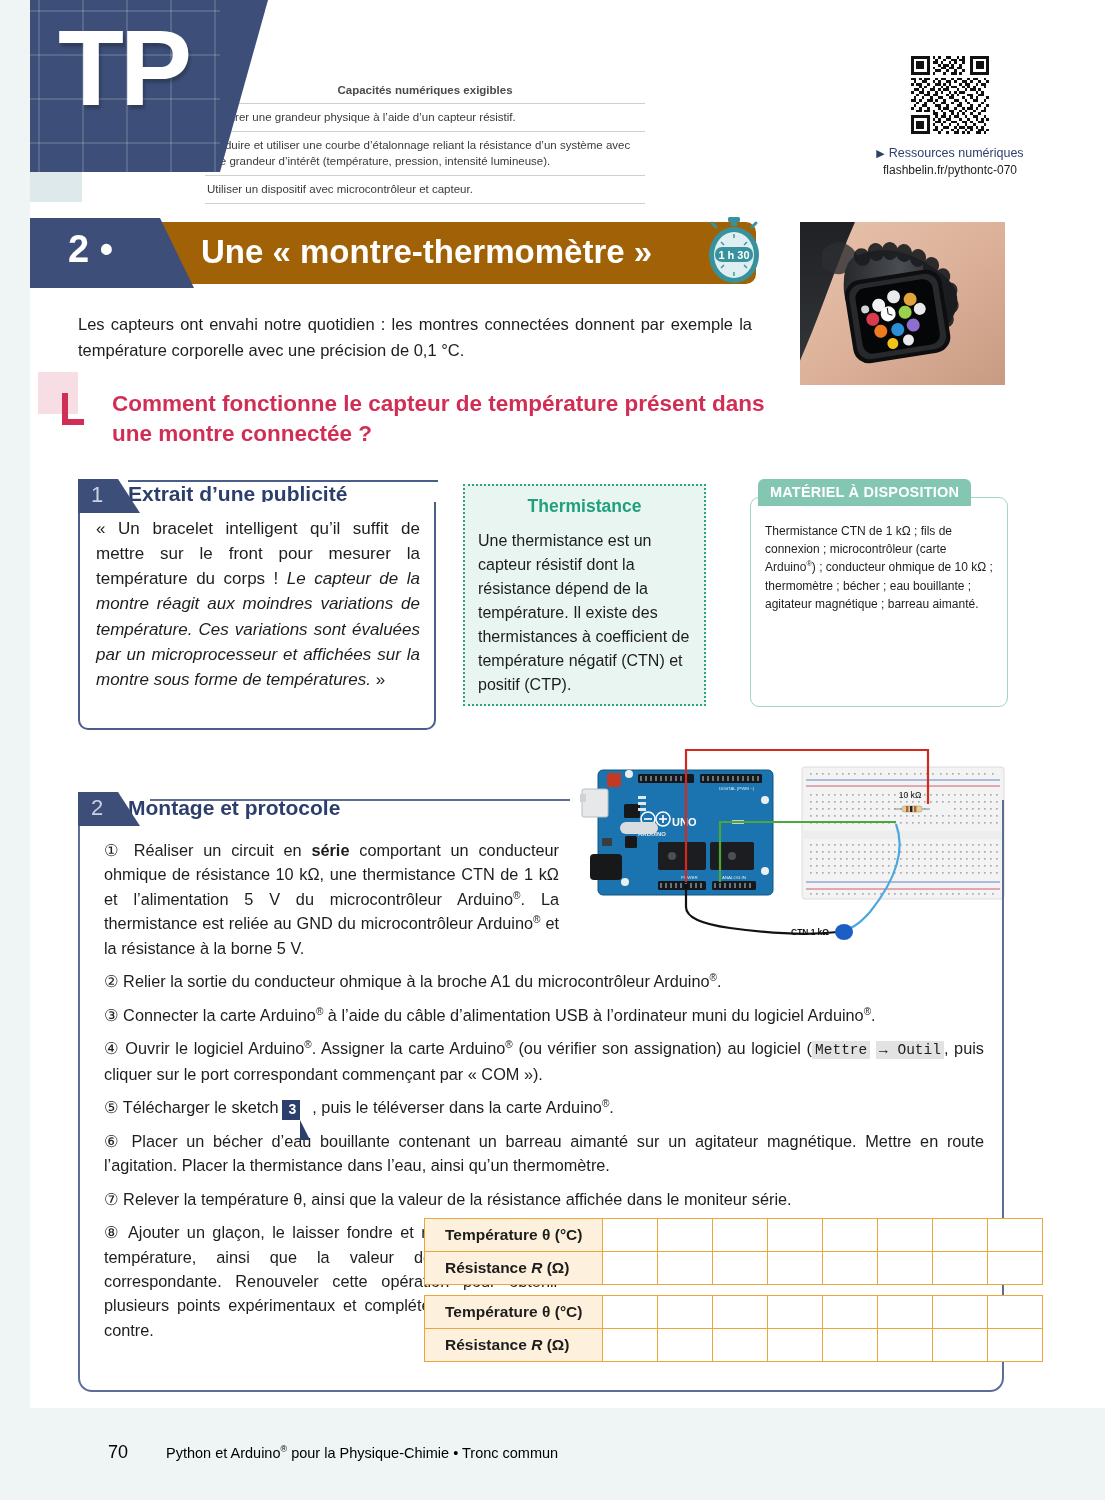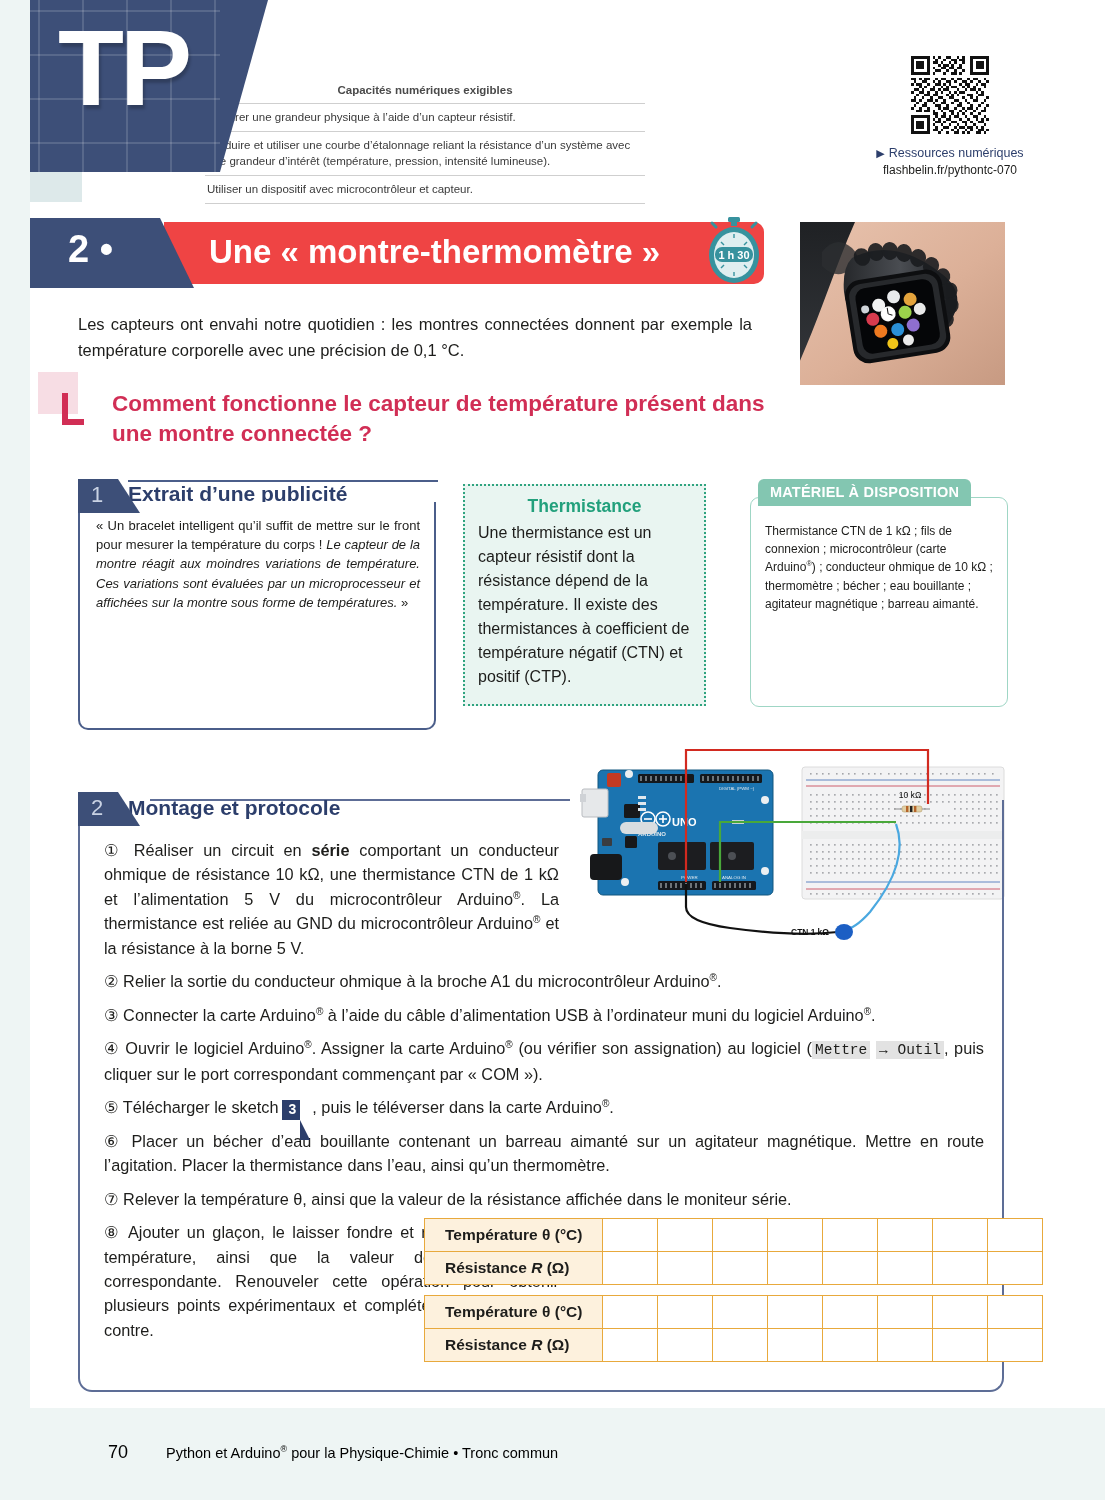--- a/index.html
+++ b/index.html
@@ -91,22 +91,22 @@
     content:""; position:absolute; right:-34px; top:0;
     border-bottom: 70px solid #3d4f78;
     border-right: 34px solid transparent;
   }
   .banner-num span {
     position: absolute; left: 38px; top: 12px;
     color: #fff; font-size: 38px; font-weight: bold; line-height: 1;
     font-family: "Liberation Sans", sans-serif;
   }
   .banner-title {
-    position: absolute; left: 164px; top: 222px; height: 62px; width: 600px;
-    background: #ef4444; border-radius: 0 10px 10px 0; z-index: 3; text-align: center;
+    position: absolute; left: 156px; top: 222px; height: 62px; width: 600px;
+    background: #a16207; border-radius: 0 10px 10px 0; z-index: 3; text-align: center;
   }
   .banner-title span {
     position: absolute; left: 45px; top: 11px;
     color: #fff; font-size: 33px; font-weight: bold; white-space: nowrap;
     font-family: "Liberation Sans", sans-serif;
   }
   
   .stopwatch { position: absolute; left: 703px; top: 215px; width: 62px; height: 70px; z-index: 6; }
 
   
@@ -155,33 +155,33 @@
   .doc-head {
     position: absolute; font-size: 21px; font-weight: bold; color: #2c3e6b;
   }
   #doc1-head { left: 128px; top: 482px; }
   .doc1-rule {
     position: absolute; left: 128px; top: 480px; width: 310px; height: 2px;
     background: #4b5e8a;
   }
   .doc1-body {
     position: absolute; left: 16px; top: 14px; width: 324px;
-    font-size: 13px; line-height: 1.48; text-align: justify;
+    font-size: 17px; line-height: 1.48; text-align: justify;
   }
   .doc1-body .it { font-style: italic; }
 
   
   .therm {
     position: absolute; left: 463px; top: 484px; width: 243px; height: 222px;
     background: #e9f5f1; border: 2px dotted #2fa37f;
     padding: 10px 13px;
   }
   .therm-title {
     text-align: center; font-size: 17.5px; font-weight: bold; color: #22a07c;
-    margin-bottom: 4px;
+    margin-bottom: 12px;
   }
   .therm-body { font-size: 16px; line-height: 1.5; color: #1d1d1b; }
 
   
   .mat {
     position: absolute; left: 750px; top: 497px; width: 258px; height: 210px;
     border: 1.6px solid #9fd6c5; border-radius: 9px; background: #fff;
   }
   .mat-tab {
     position: absolute; left: 758px; top: 479px; height: 27px;

